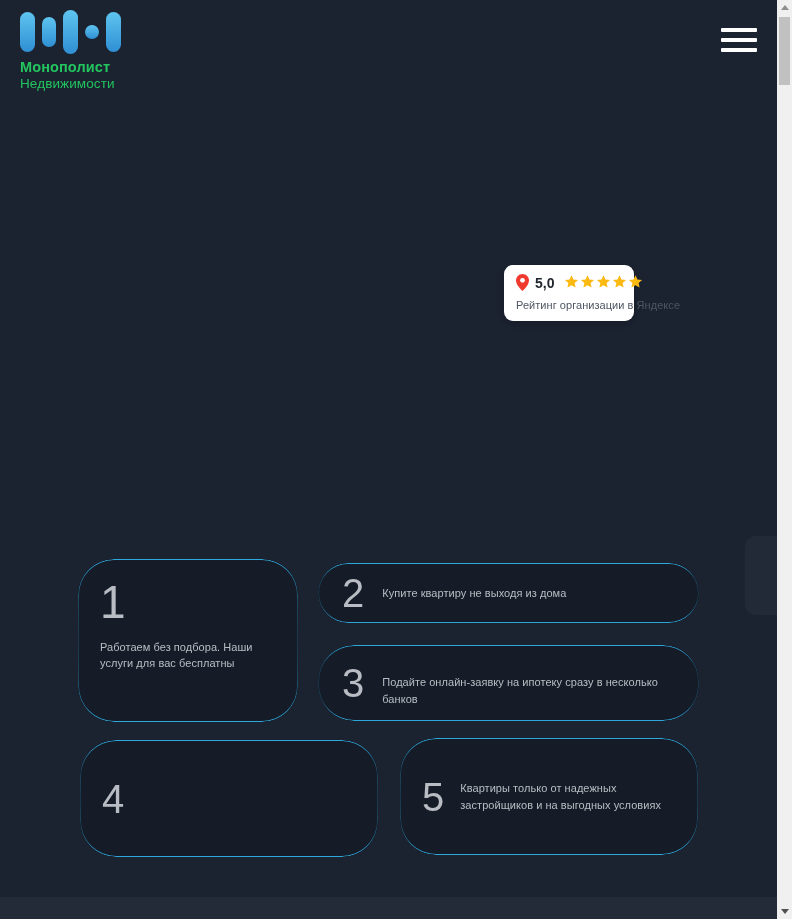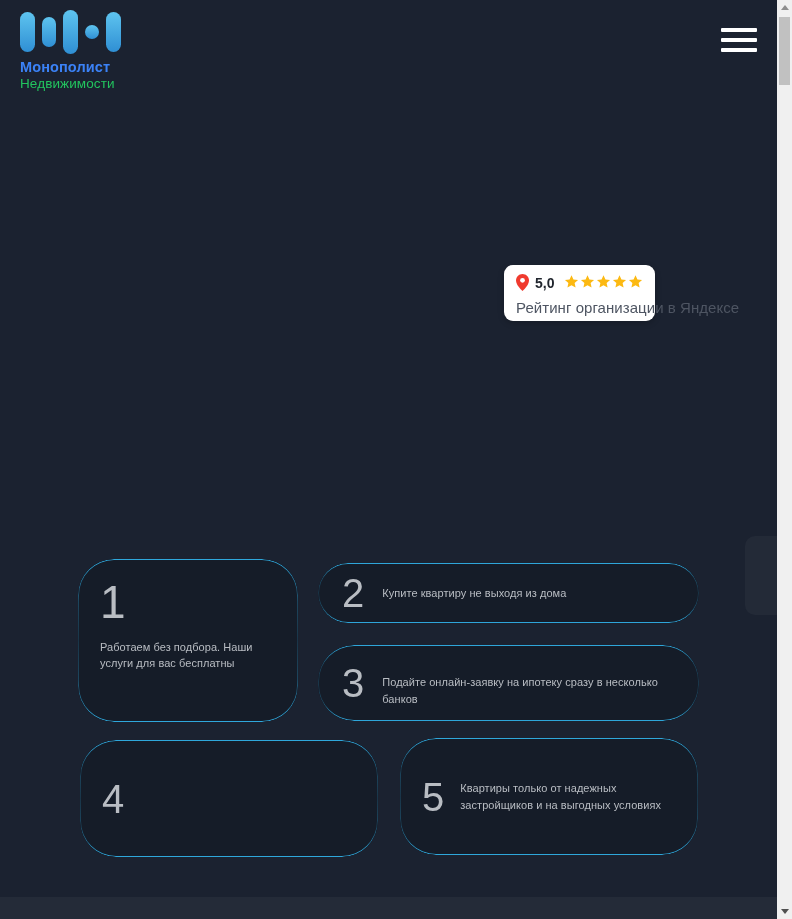--- a/index.html
+++ b/index.html
@@ -73,21 +73,21 @@
   .lb1 { left: 0px;  top: 2px;  width: 15px; height: 40px; }
   .lb2 { left: 22px; top: 7px;  width: 14px; height: 30px; }
   .lb3 { left: 43px; top: 0px;  width: 15px; height: 44px; }
   .lb4 { left: 65px; top: 15px; width: 14px; height: 14px; border-radius: 50%; }
   .lb5 { left: 86px; top: 2px;  width: 15px; height: 40px; }
 
   .logo-name {
     margin-top: 5px;
     font-size: 14.5px;
     font-weight: bold;
-    color: #3b82f6;
+    color: #22c55e;
     letter-spacing: 0.1px;
     line-height: 1.15;
   }
   .logo-sub {
     font-size: 13.5px;
     font-weight: normal;
     color: #22c55e;
     line-height: 1.2;
     letter-spacing: 0.1px;
   }
@@ -110,21 +110,21 @@
   }
   .burger span:nth-child(1) { top: 0px; }
   .burger span:nth-child(2) { top: 10px; }
   .burger span:nth-child(3) { top: 20px; }
 
   
   .rating-badge {
     position: absolute;
     left: 504px;
     top: 265px;
-    width: 151px;
+    width: 130px;
     height: 56px;
     background: #ffffff;
     border-radius: 9px;
     box-shadow: 0 2px 6px rgba(0,0,0,0.22);
   }
   .rating-top {
     position: absolute;
     left: 12px; top: 9px;
     display: flex;
     align-items: center;
@@ -147,21 +147,21 @@
     left: 60px;
     top: 9px;
     display: flex;
     gap: 1px;
   }
   .stars svg { display: block; }
   .rating-caption {
     position: absolute;
     left: 12px;
     top: 34px;
-    font-size: 15px;
+    font-size: 11px;
     color: #4e5562;
     letter-spacing: 0.05px;
     white-space: nowrap;
   }
 
   
   .ghost-card {
     position: absolute;
     left: 745px;
     top: 536px;

